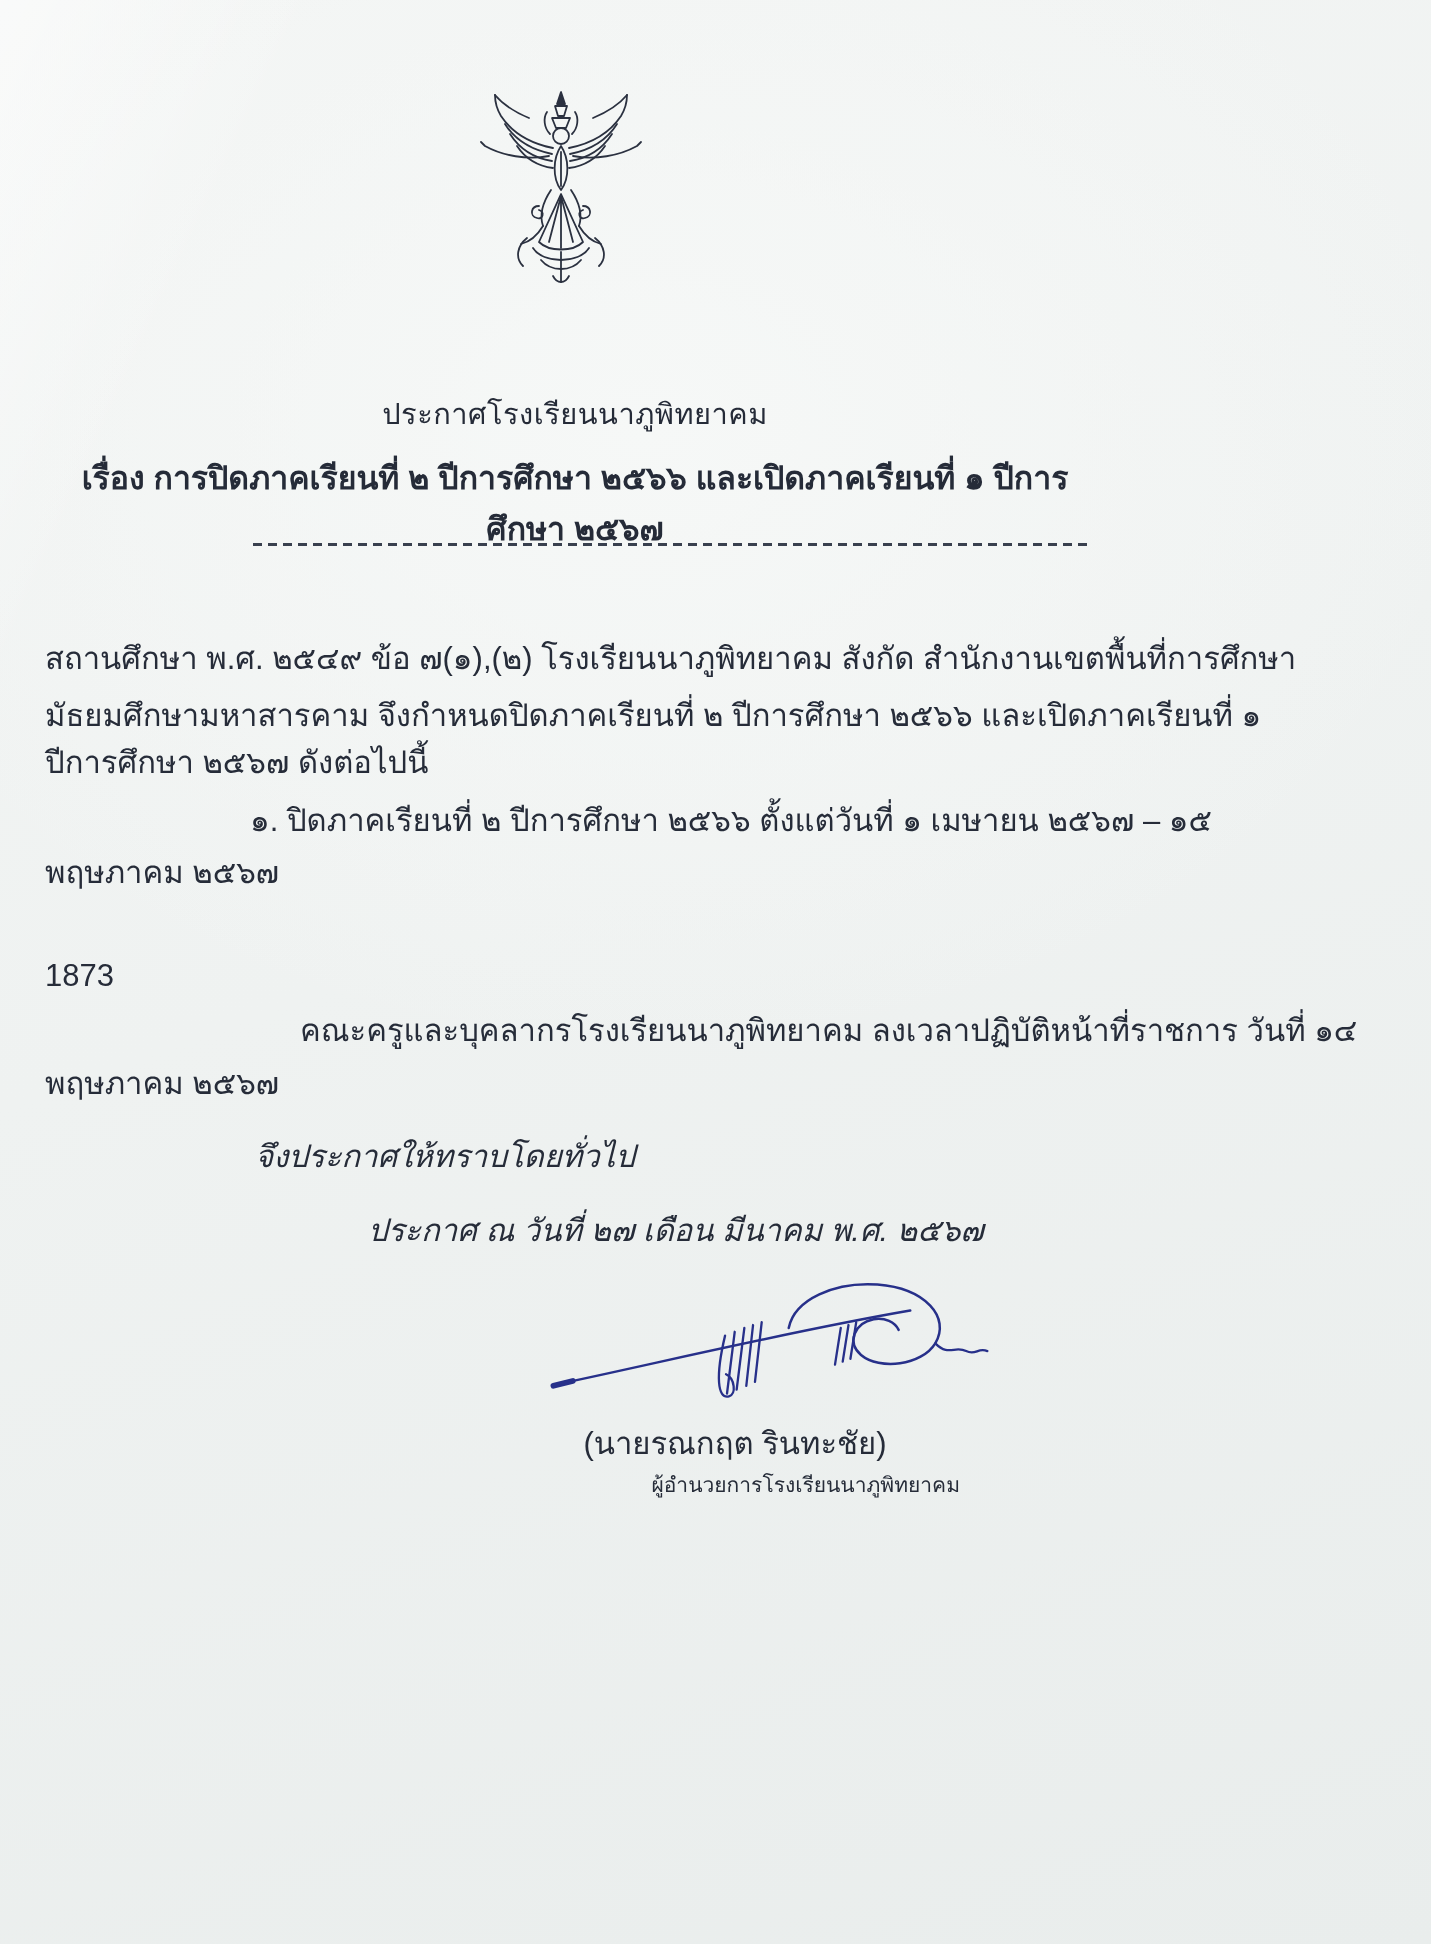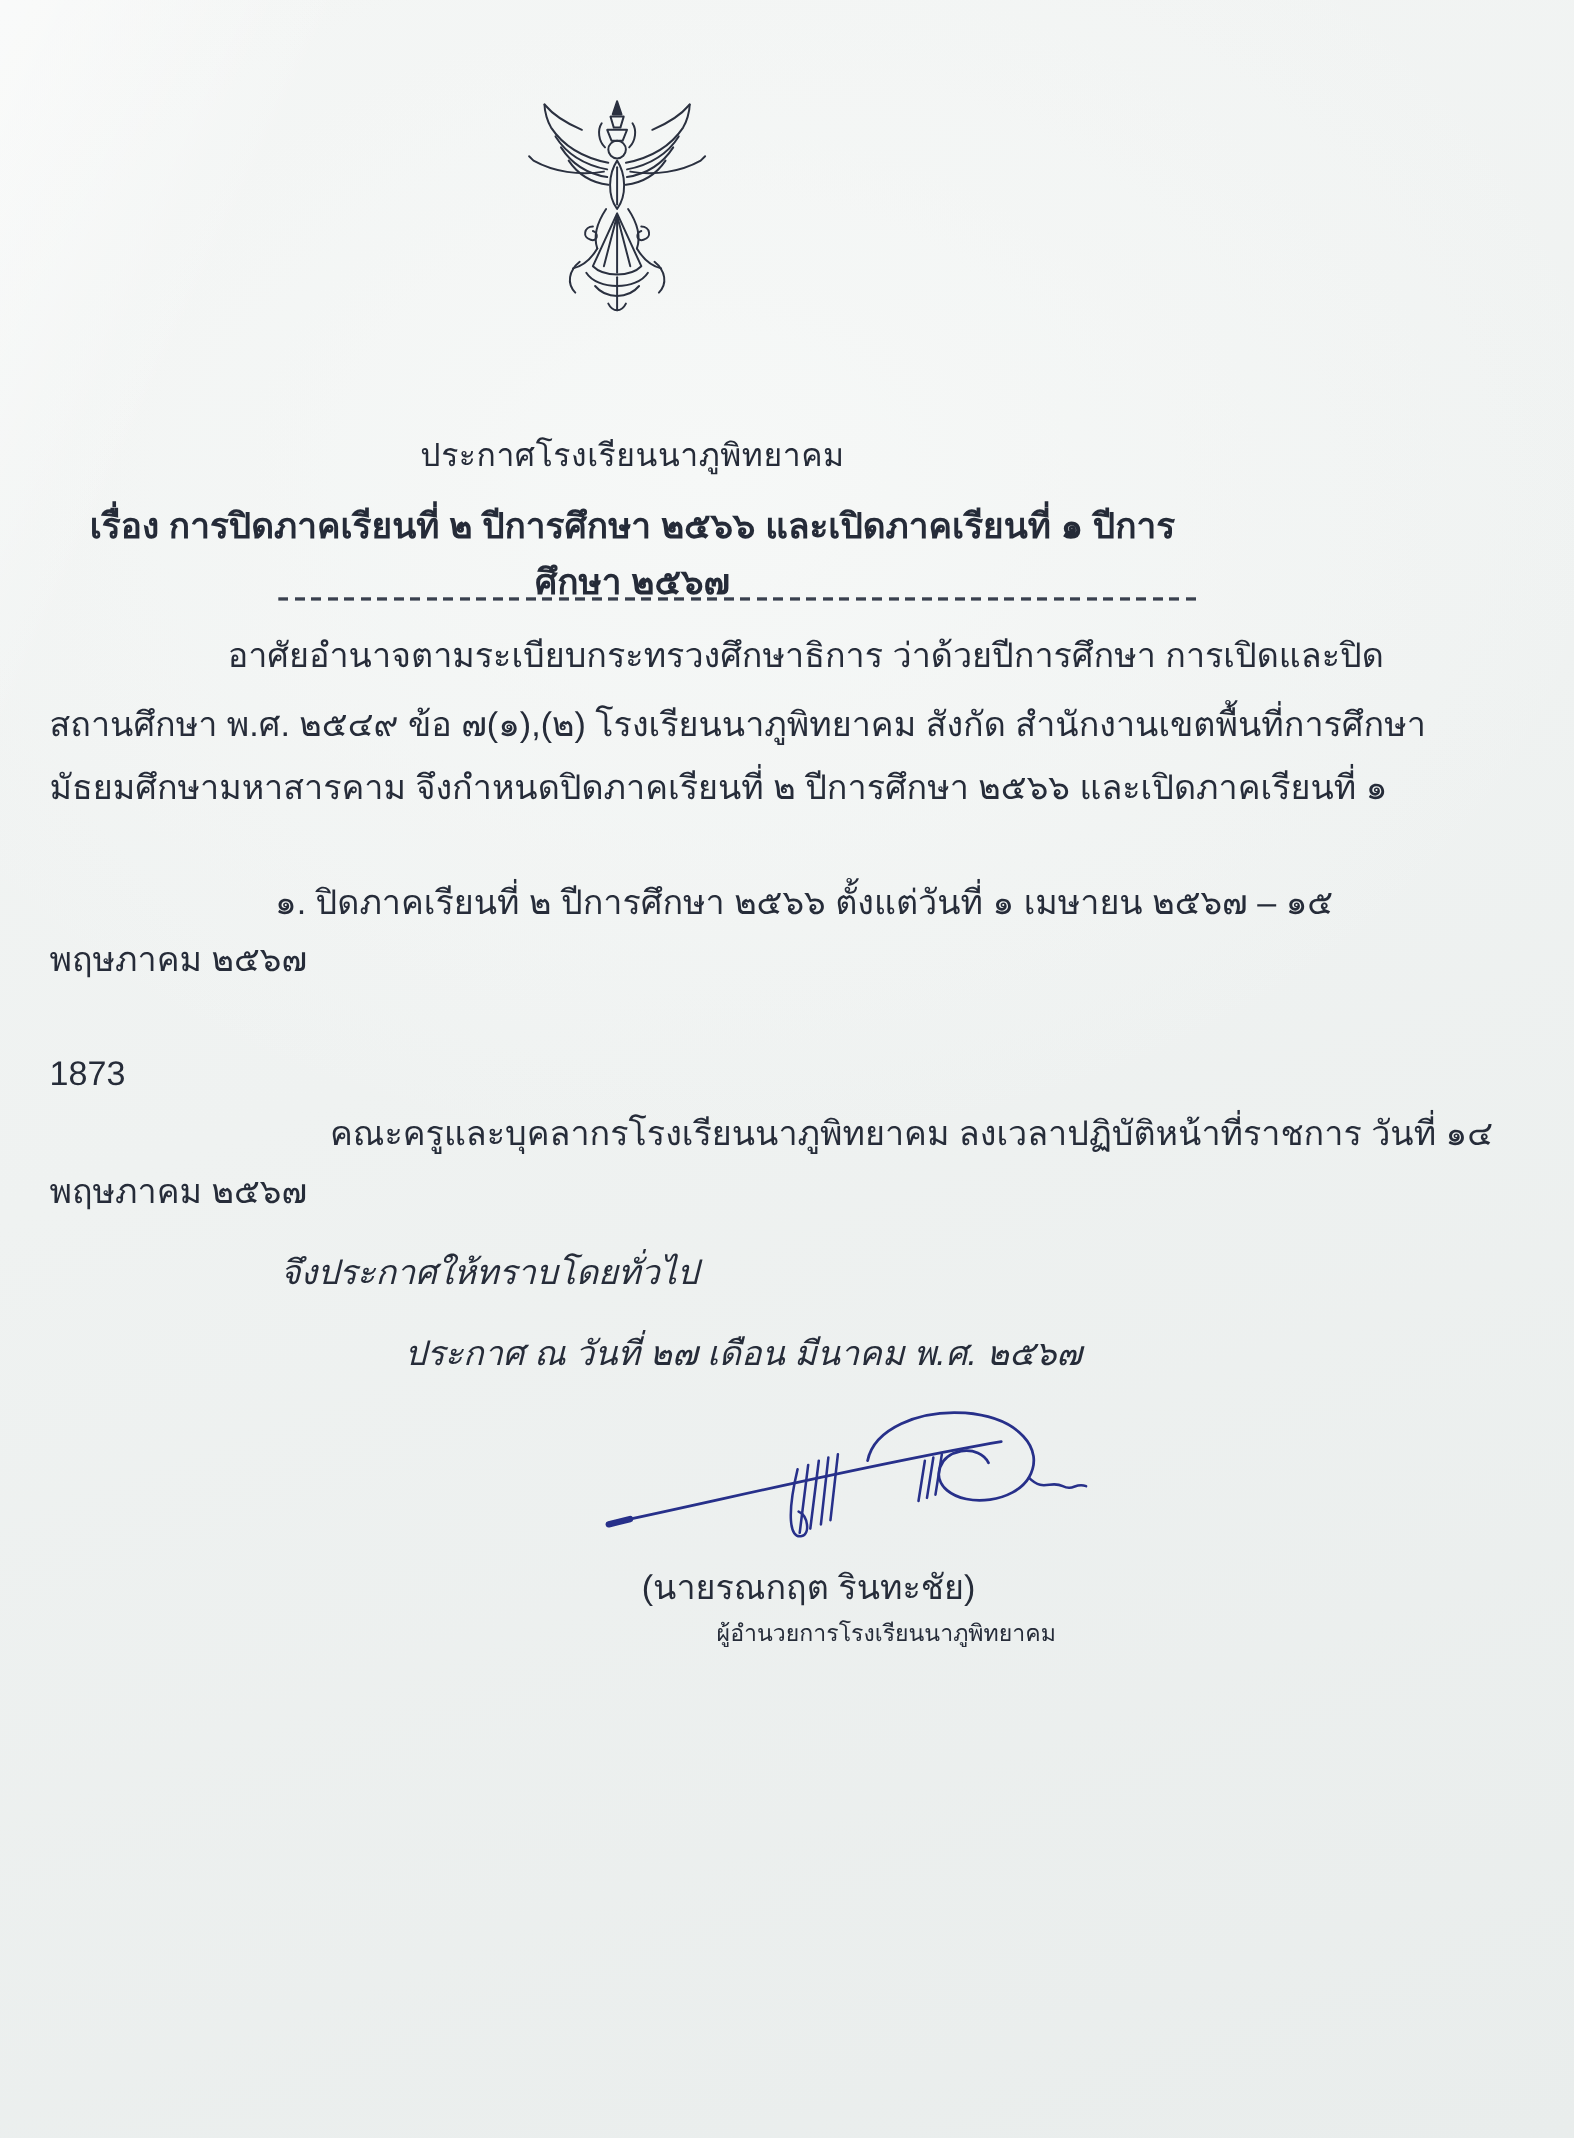--- a/index.html
+++ b/index.html
@@ -95,23 +95,23 @@
           <path d="M120,148 C130,156 132,168 124,176"></path>
         </g>
       </svg>
     </div>
 
     <div class="doc-title">ประกาศโรงเรียนนาภูพิทยาคม</div>
     <div class="doc-subject">เรื่อง   การปิดภาคเรียนที่ ๒ ปีการศึกษา ๒๕๖๖ และเปิดภาคเรียนที่ ๑  ปีการศึกษา ๒๕๖๗</div>
 
     <div class="divider"></div>
 
-    <div class="line" style="left:207px; top:570px;">อาศัยอำนาจตามระเบียบกระทรวงศึกษาธิการ ว่าด้วยปีการศึกษา  การเปิดและปิด</div>
     <div class="line" style="left:45px;  top:633px;">สถานศึกษา พ.ศ. ๒๕๔๙  ข้อ ๗(๑),(๒) โรงเรียนนาภูพิทยาคม  สังกัด สำนักงานเขตพื้นที่การศึกษา</div>
     <div class="line" style="left:45px;  top:690px;">มัธยมศึกษามหาสารคาม จึงกำหนดปิดภาคเรียนที่ ๒  ปีการศึกษา ๒๕๖๖  และเปิดภาคเรียนที่ ๑</div>
+    <div class="line" style="left:45px;  top:737px;">ปีการศึกษา ๒๕๖๗  ดังต่อไปนี้</div>
     <div class="line" style="left:250px; top:795px;">๑. ปิดภาคเรียนที่ ๒  ปีการศึกษา ๒๕๖๖  ตั้งแต่วันที่  ๑ เมษายน ๒๕๖๗ – ๑๕</div>
     <div class="line" style="left:45px;  top:847px;">พฤษภาคม ๒๕๖๗</div>
     <div class="line" style="left:45px;  top:958px;">1873</div>
     <div class="line" style="left:300px; top:1005px;">คณะครูและบุคลากรโรงเรียนนาภูพิทยาคม   ลงเวลาปฏิบัติหน้าที่ราชการ วันที่ ๑๔</div>
     <div class="line" style="left:45px;  top:1058px;">พฤษภาคม  ๒๕๖๗</div>
 
     <div class="closing" style="left:255px; top:1131px;">จึงประกาศให้ทราบโดยทั่วไป</div>
     <div class="closing" style="left:368px; top:1205px;">ประกาศ  ณ  วันที่  ๒๗  เดือน มีนาคม  พ.ศ. ๒๕๖๗</div>
 
     <svg class="sig-svg" viewBox="0 0 460 140">

